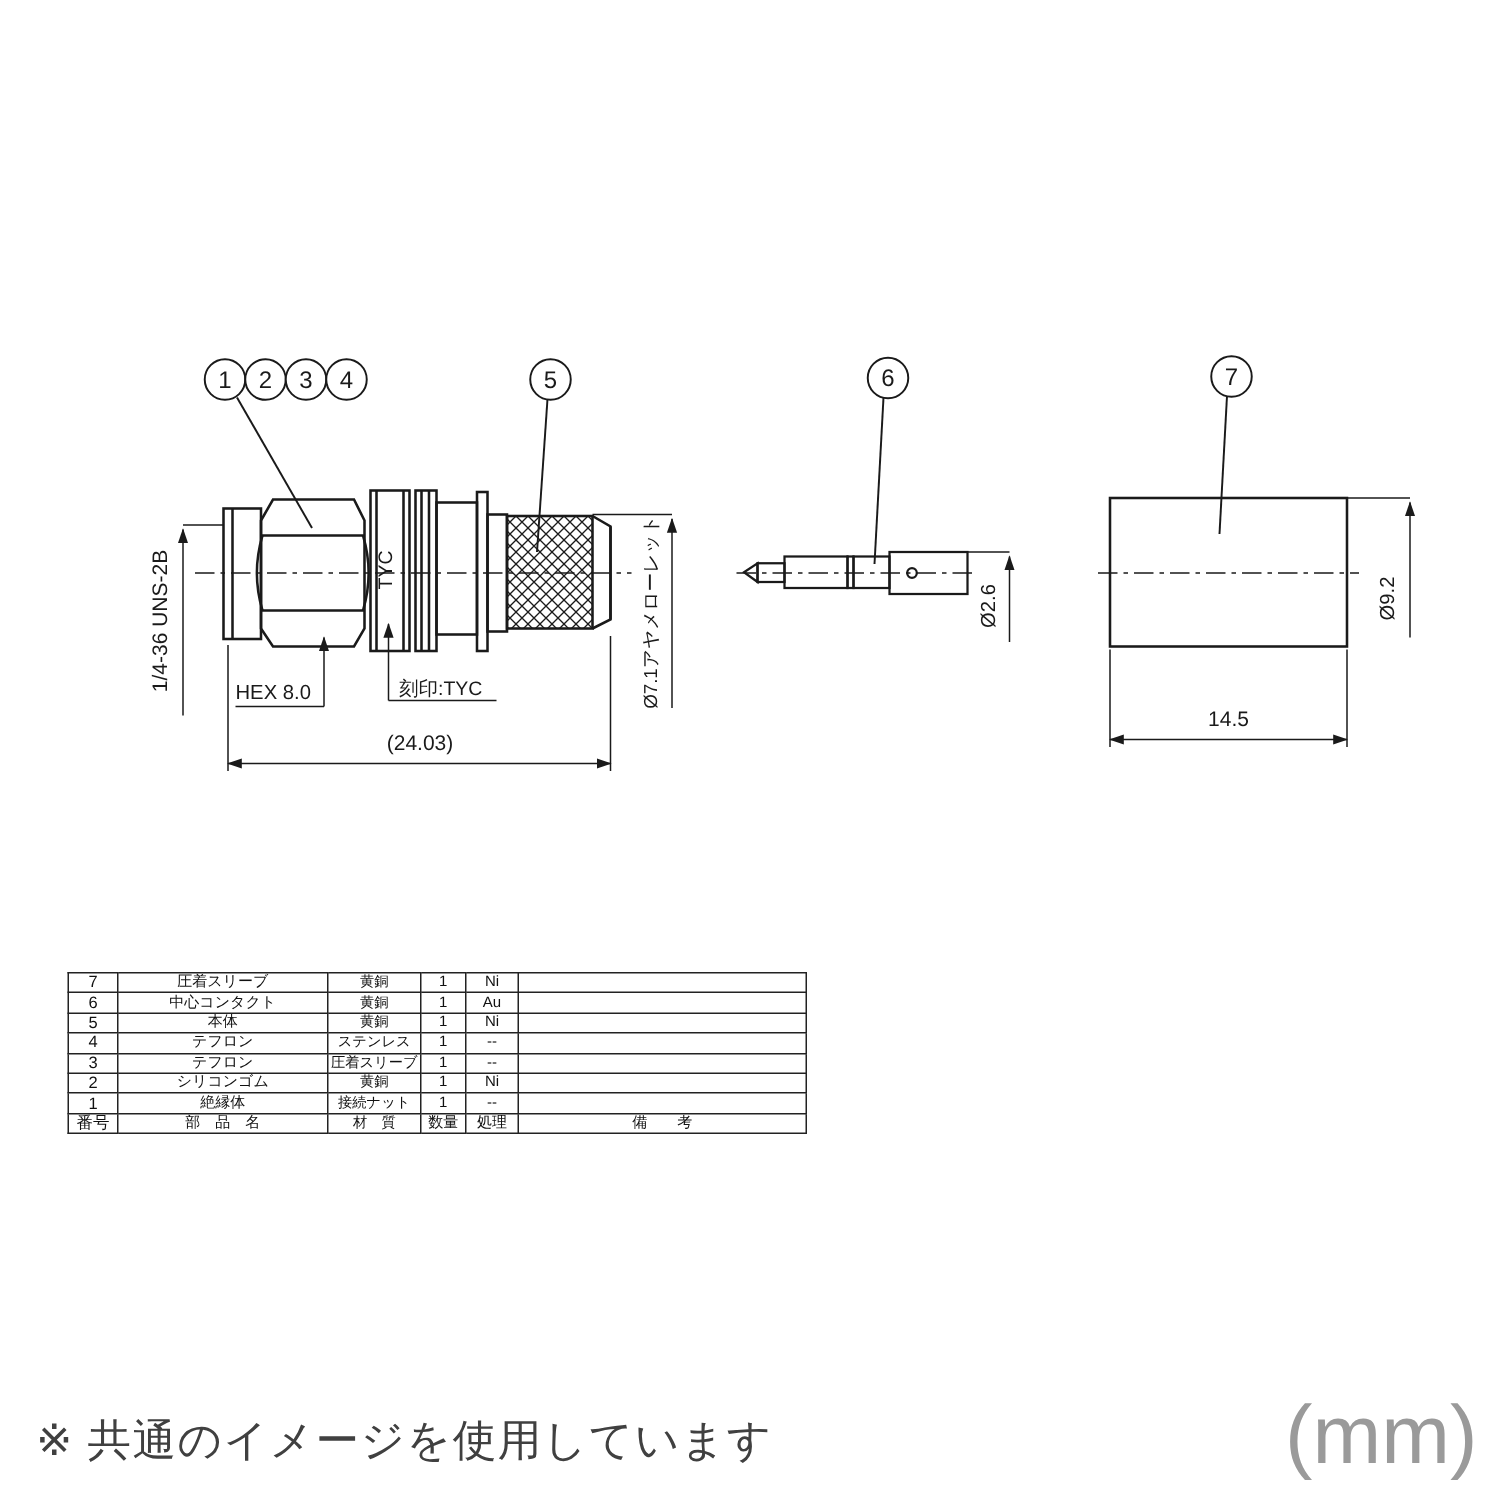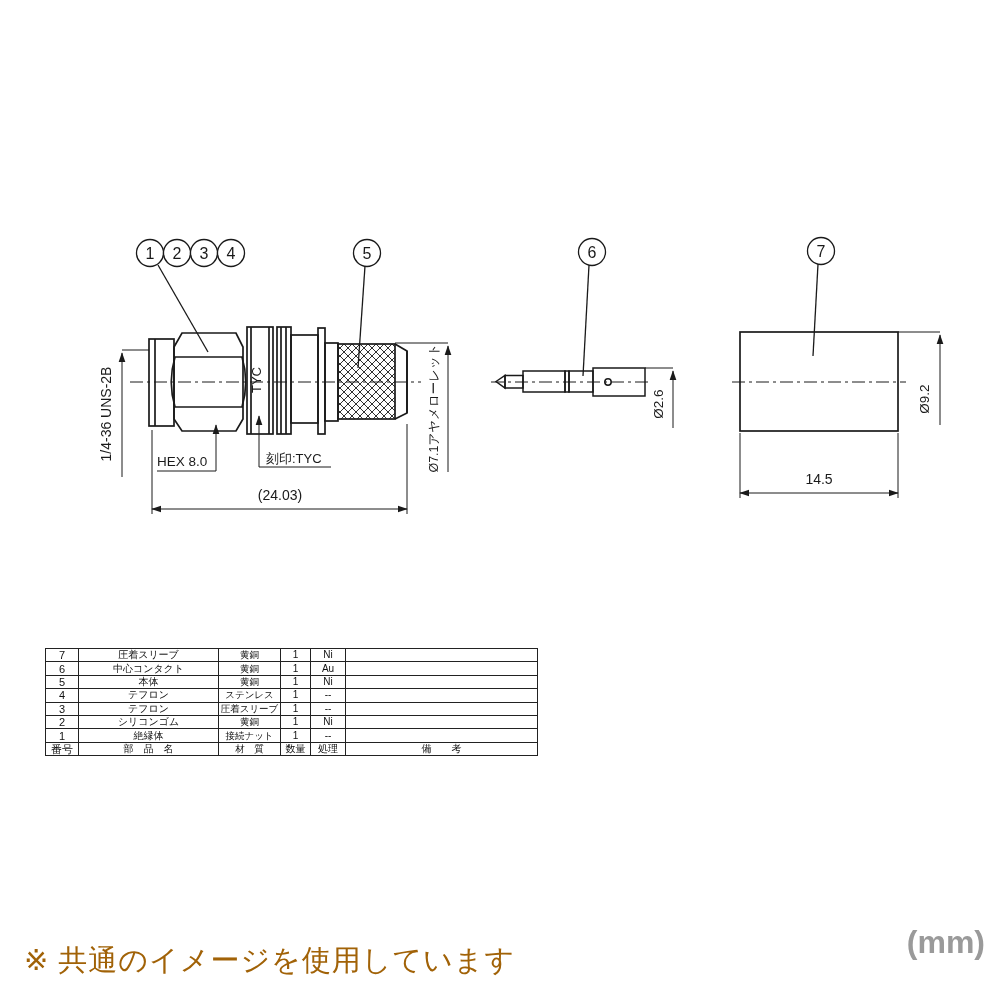--- a/index.html
+++ b/index.html
@@ -19,25 +19,25 @@
   table.parts-table td, table.parts-table th{
     border:1px solid #222;height:12.4px;padding:0 1px;
     text-align:center;vertical-align:middle;overflow:hidden;
     white-space:nowrap;font-weight:normal;line-height:12px;
   }
   table.parts-table .col-no{font-size:11px;}
   table.parts-table .col-material{font-size:9.5px;}
 
   .footer-note{
     position:absolute;left:24px;top:941px;
-    font-size:29px;letter-spacing:1px;color:#a16207;
+    font-size:29px;letter-spacing:1px;color:#404040;
   }
   .unit-label{
     position:absolute;right:15px;top:924px;
-    font-size:32px;font-weight:bold;color:#9a9a9a;
+    font-size:55px;font-weight:normal;color:#9a9a9a;
   }
 </style>
 </head>
 <body>
 
 <svg class="drawing-svg" width="1000" height="620" viewBox="0 0 1000 620">
   <defs>
     <marker id="arr" viewBox="0 0 10 10" refX="9.2" refY="5" markerWidth="10" markerHeight="10" orient="auto-start-reverse">
       <path d="M0,1.6 L10,5 L0,8.4 z" fill="#1a1a1a"></path>
     </marker>

